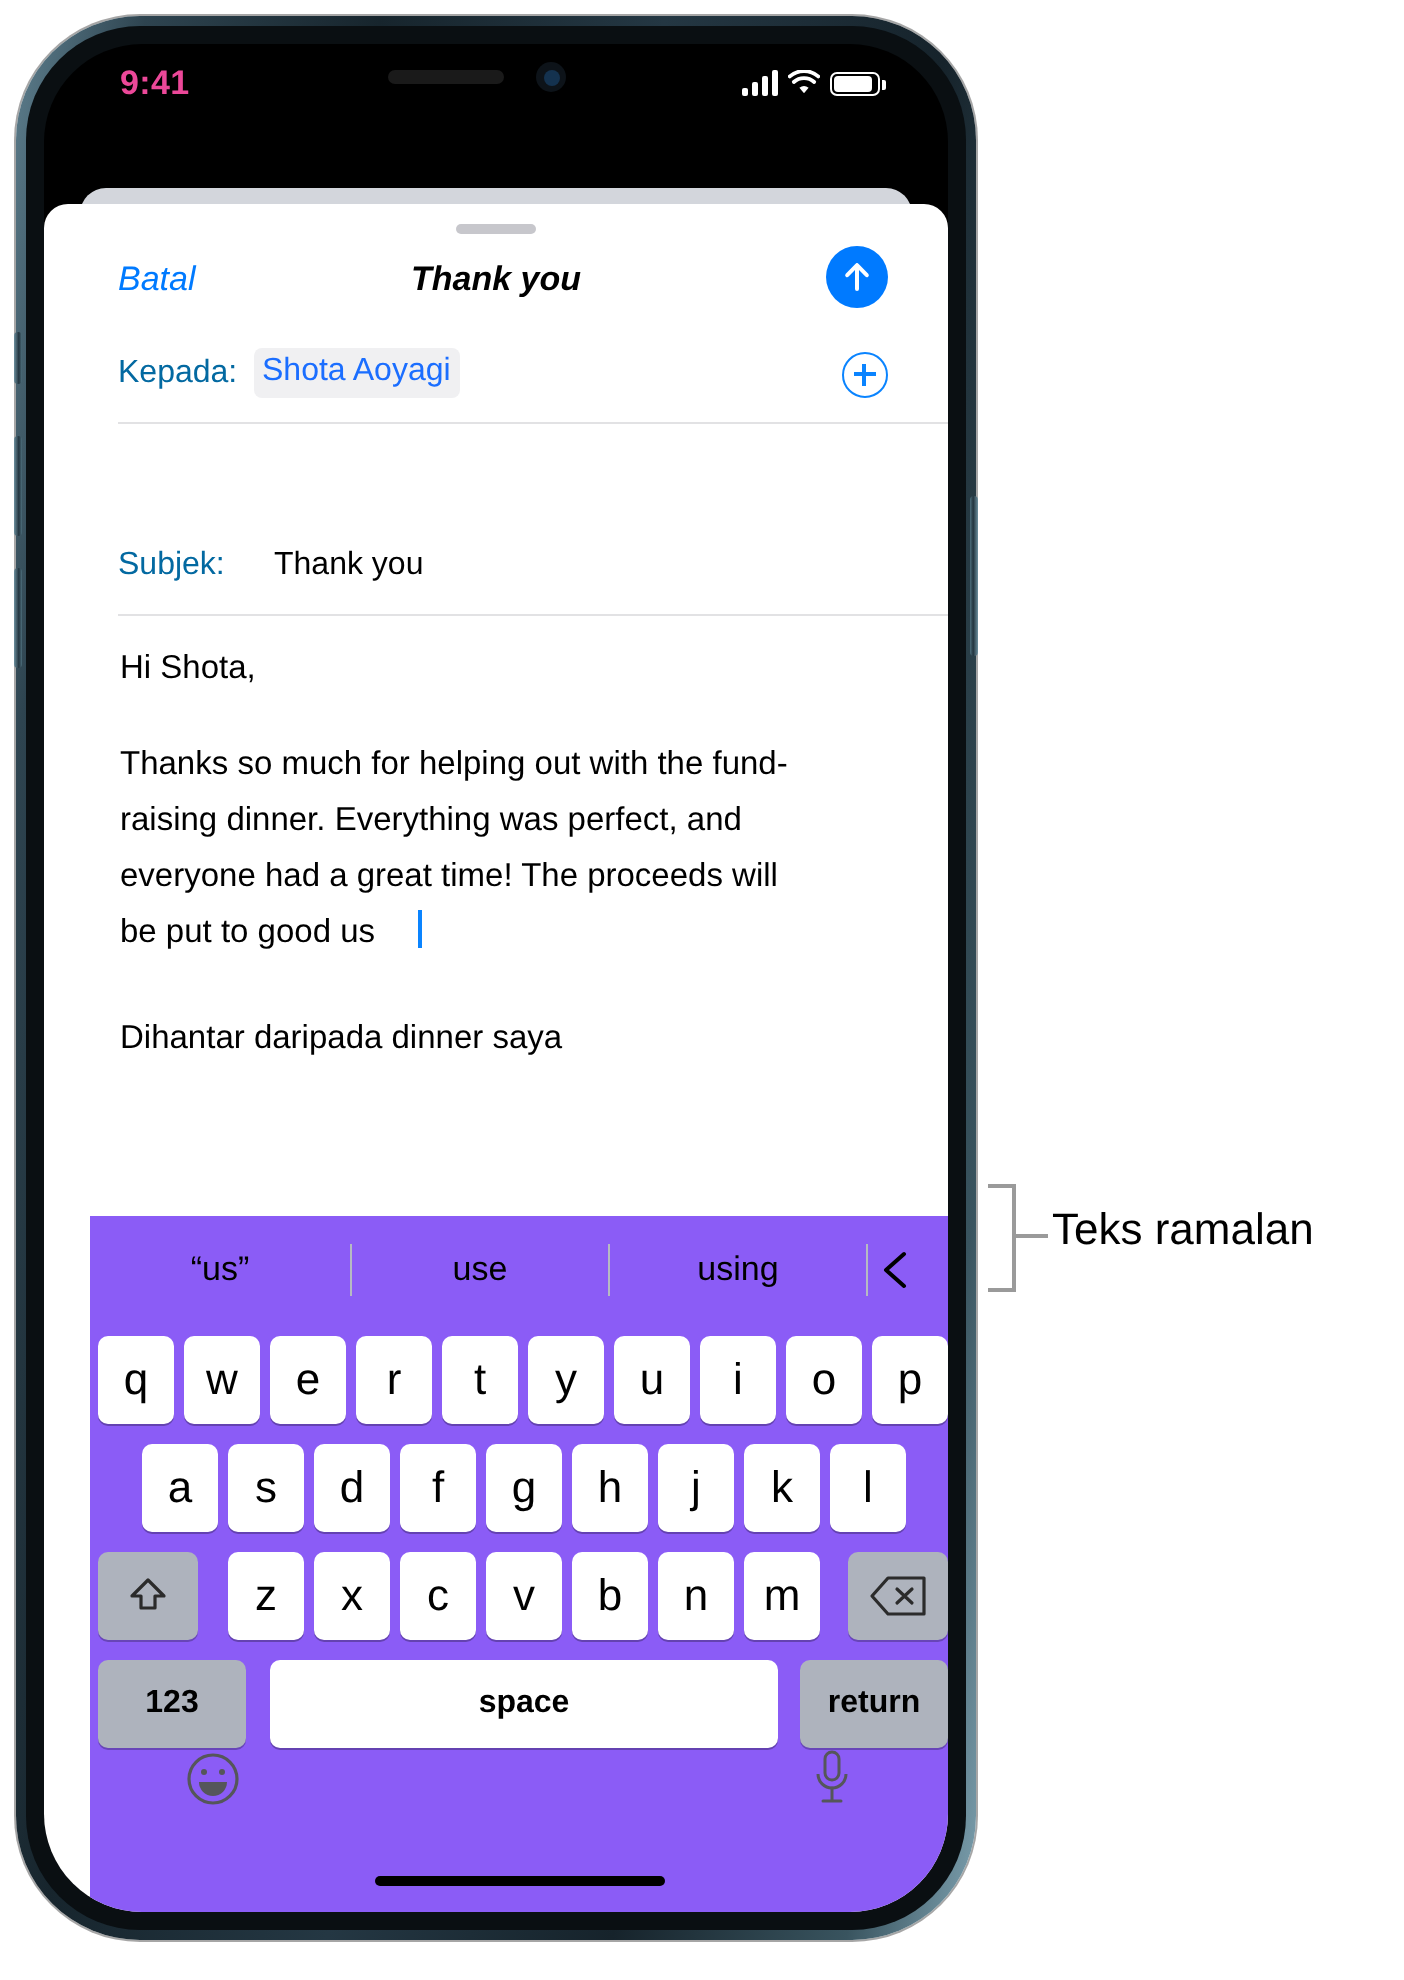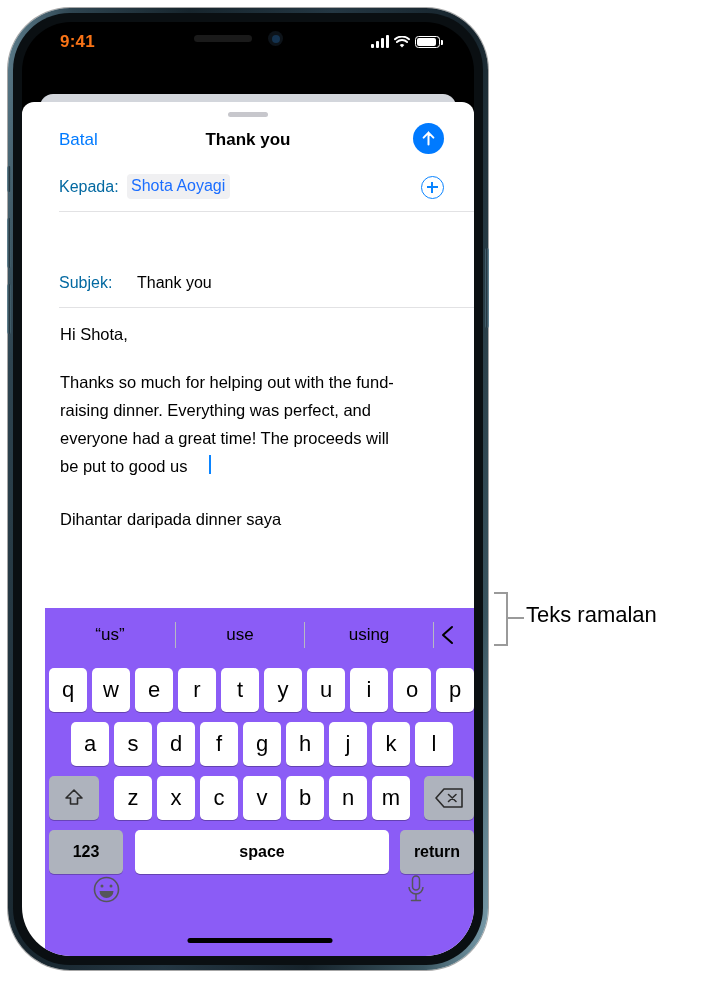--- a/index.html
+++ b/index.html
@@ -31,42 +31,42 @@
   }
 
   
   .btn-side{position:absolute;background:linear-gradient(90deg,#6d909f,#22343e 60%,#4d6e7c);border-radius:2px;}
   #mute-switch{left:-1px;top:158px;width:4px;height:26px;}
   #vol-up{left:-1px;top:210px;width:4px;height:50px;}
   #vol-down{left:-1px;top:276px;width:4px;height:50px;}
   #power-btn{right:-1px;top:240px;width:4px;height:80px;background:linear-gradient(270deg,#6d909f,#22343e 60%,#4d6e7c);}
 
   
-  #statusbar{position:absolute;left:0;top:0;width:100%;height:44px;color:#f97316;}
+  #statusbar{position:absolute;left:0;top:0;width:100%;height:44px;color:#ec4899;}
   #clock{position:absolute;left:38px;top:10px;font-size:17px;font-weight:600;letter-spacing:.2px;}
   #notch{position:absolute;left:50%;transform:translateX(-50%);top:5px;width:112px;height:26px;background:#000;border-radius:14px;}
   #speaker-slot{position:absolute;left:172px;top:13px;width:58px;height:7px;border-radius:4px;background:#1a1a1a;}
   #front-cam{position:absolute;left:246px;top:9px;width:15px;height:15px;border-radius:50%;background:#0d1319;}
   #front-cam::after{content:"";position:absolute;left:3.5px;top:3.5px;width:8px;height:8px;border-radius:50%;background:#14324f;}
   #status-right{position:absolute;right:34px;top:12px;display:flex;align-items:flex-end;gap:5px;height:14px;}
   .bar{width:3px;background:#fff;border-radius:1px;}
   .b1{height:4px}.b2{height:7px}.b3{height:10px}.b4{height:13px}
   #wifi{position:relative;width:16px;height:13px;}
   #battery{position:relative;width:25px;height:12px;border:1.4px solid #fff;border-radius:3.5px;box-sizing:border-box;}
   #battery::after{content:"";position:absolute;right:-3.5px;top:3.3px;width:2px;height:5px;background:#fff;border-radius:0 1px 1px 0;}
   #battery-fill{position:absolute;left:1.4px;top:1.4px;bottom:1.4px;width:19px;background:#fff;border-radius:2px;}
 
   
   #bg-card{position:absolute;left:18px;top:72px;right:18px;height:40px;background:#d3d6dc;border-radius:13px 13px 0 0;}
 
   
   #sheet{position:absolute;left:0;top:80px;right:0;bottom:0;background:#fff;border-radius:12px 12px 0 0;}
   #grabber{position:absolute;left:50%;transform:translateX(-50%);top:10px;width:40px;height:5px;border-radius:3px;background:#c7c7cc;}
 
-  #navbar{position:absolute;left:0;top:18px;right:0;height:44px;}
+  #navbar{position:absolute;left:0;top:18px;right:0;height:44px;font-style:italic;}
   #cancel-btn{position:absolute;left:37px;top:10px;font-size:17px;color:#007aff;}
   #nav-title{position:absolute;left:0;right:0;top:10px;text-align:center;font-size:17px;font-weight:bold;color:#000;}
   #send-btn{position:absolute;right:30px;top:3px;width:31px;height:31px;border-radius:50%;background:#007aff;}
   #send-btn svg{position:absolute;left:7px;top:7px;}
 
   .field{position:absolute;left:0;right:0;height:48px;}
   .field-line{position:absolute;left:37px;right:0;bottom:0;height:1px;background:#e2e2e4;}
   .field-label{position:absolute;left:37px;top:14px;font-size:16px;color:#0369a1;}
   .field-value{position:absolute;top:14px;font-size:16px;color:#000;}
 

